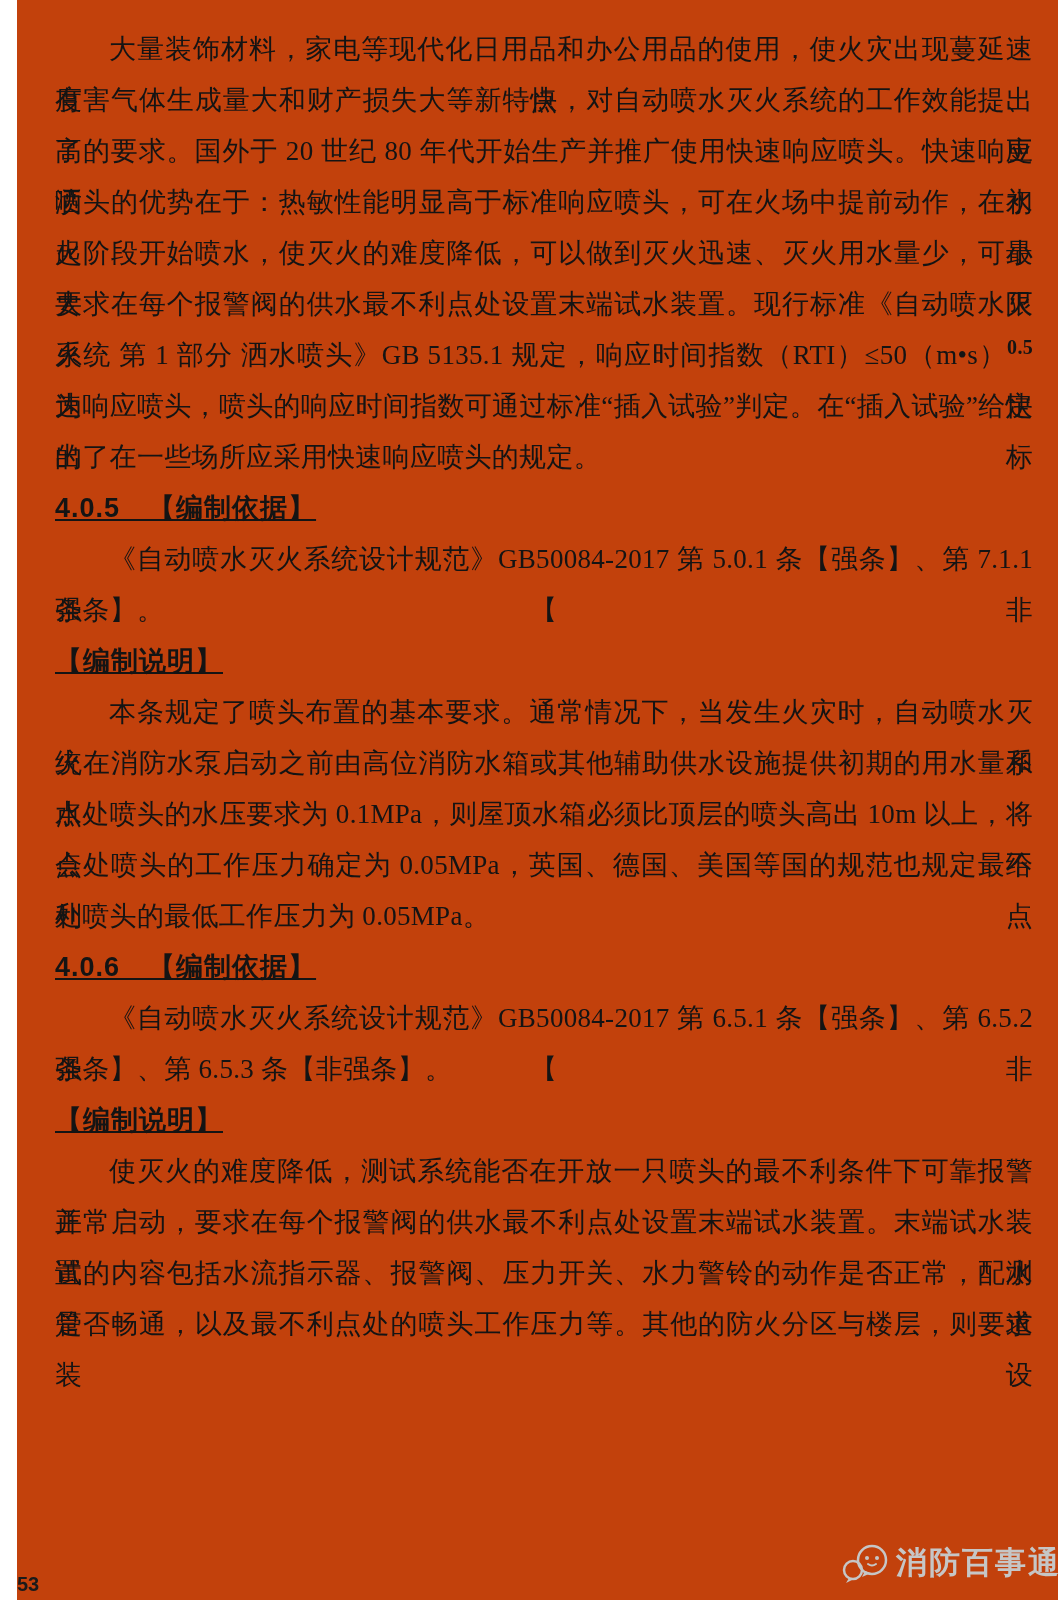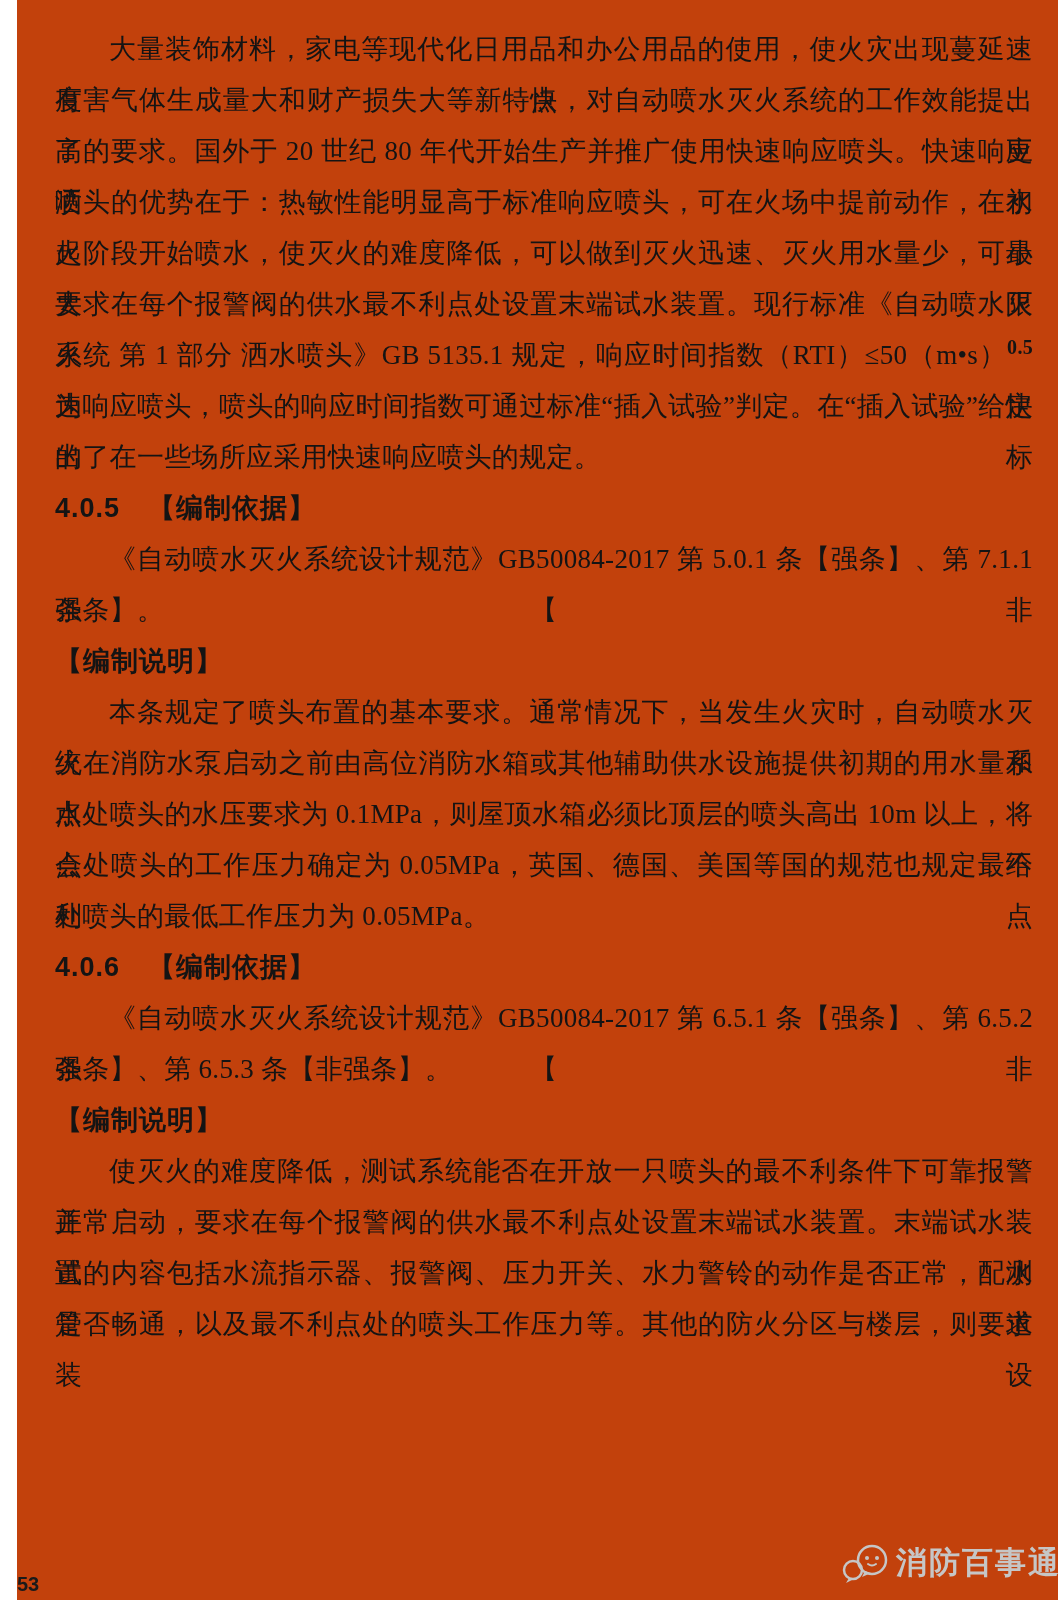--- a/index.html
+++ b/index.html
@@ -37,20 +37,21 @@
     white-space: normal;
     text-align-last: justify;
   }
   .line.indent {
     text-indent: 2em;
   }
   .line.heading {
     font-family: "Liberation Sans", "DejaVu Sans", sans-serif;
     font-weight: bold;
     letter-spacing: 1px;
+    text-decoration: underline;
   }
   .line sup {
     font-size: 20px;
     vertical-align: super;
     line-height: 0;
     font-weight: bold;
   }
   .watermark {
     position: absolute;
     right: 14px;

